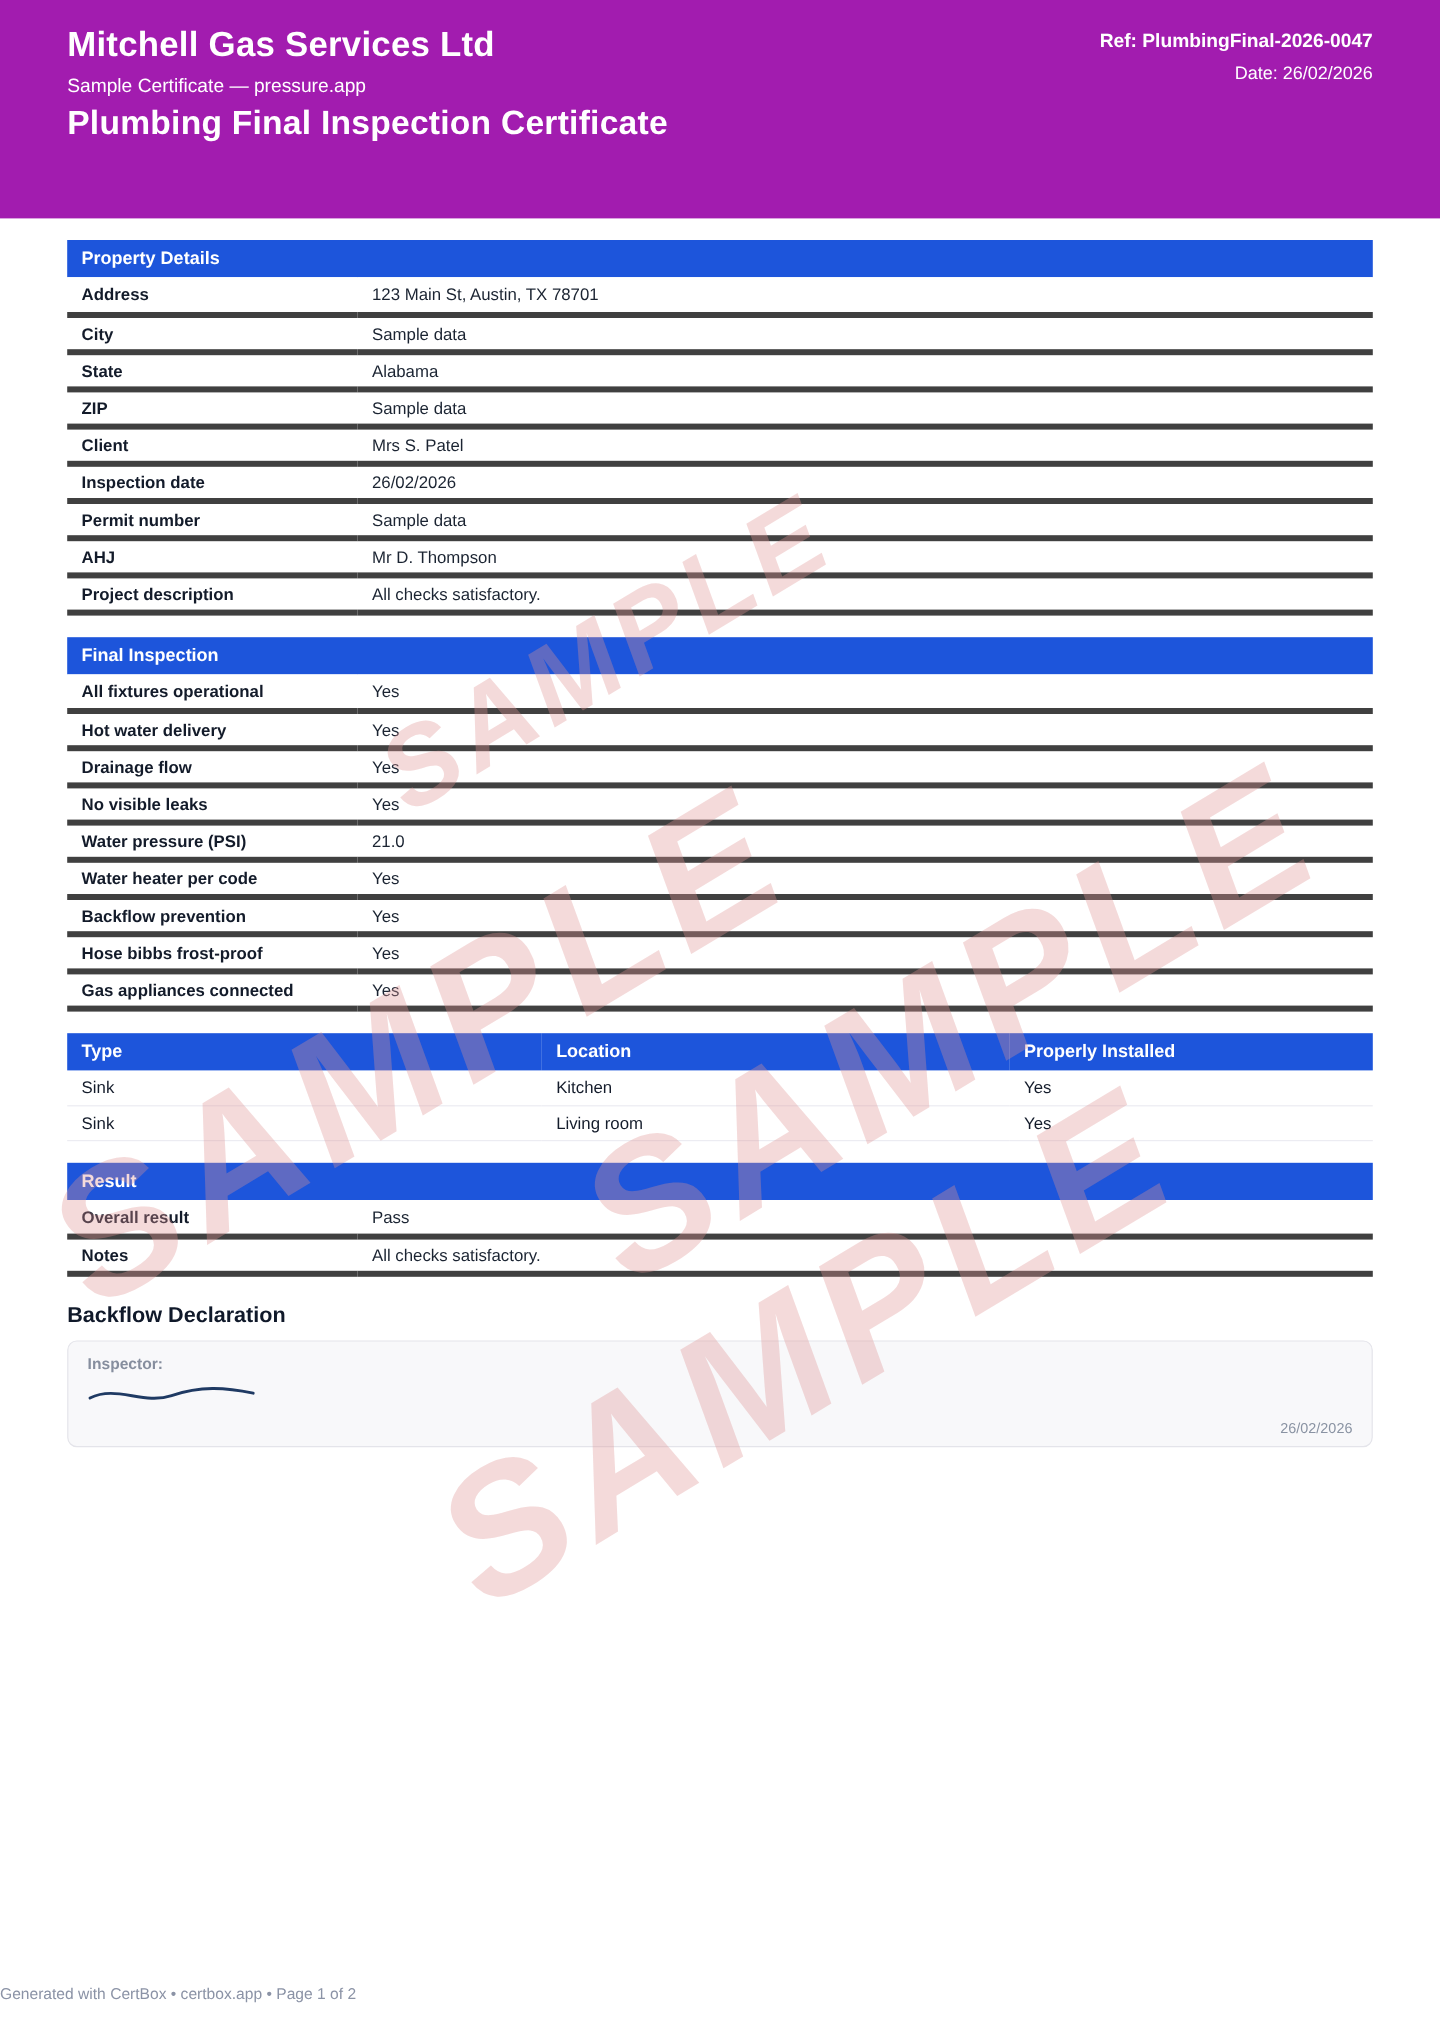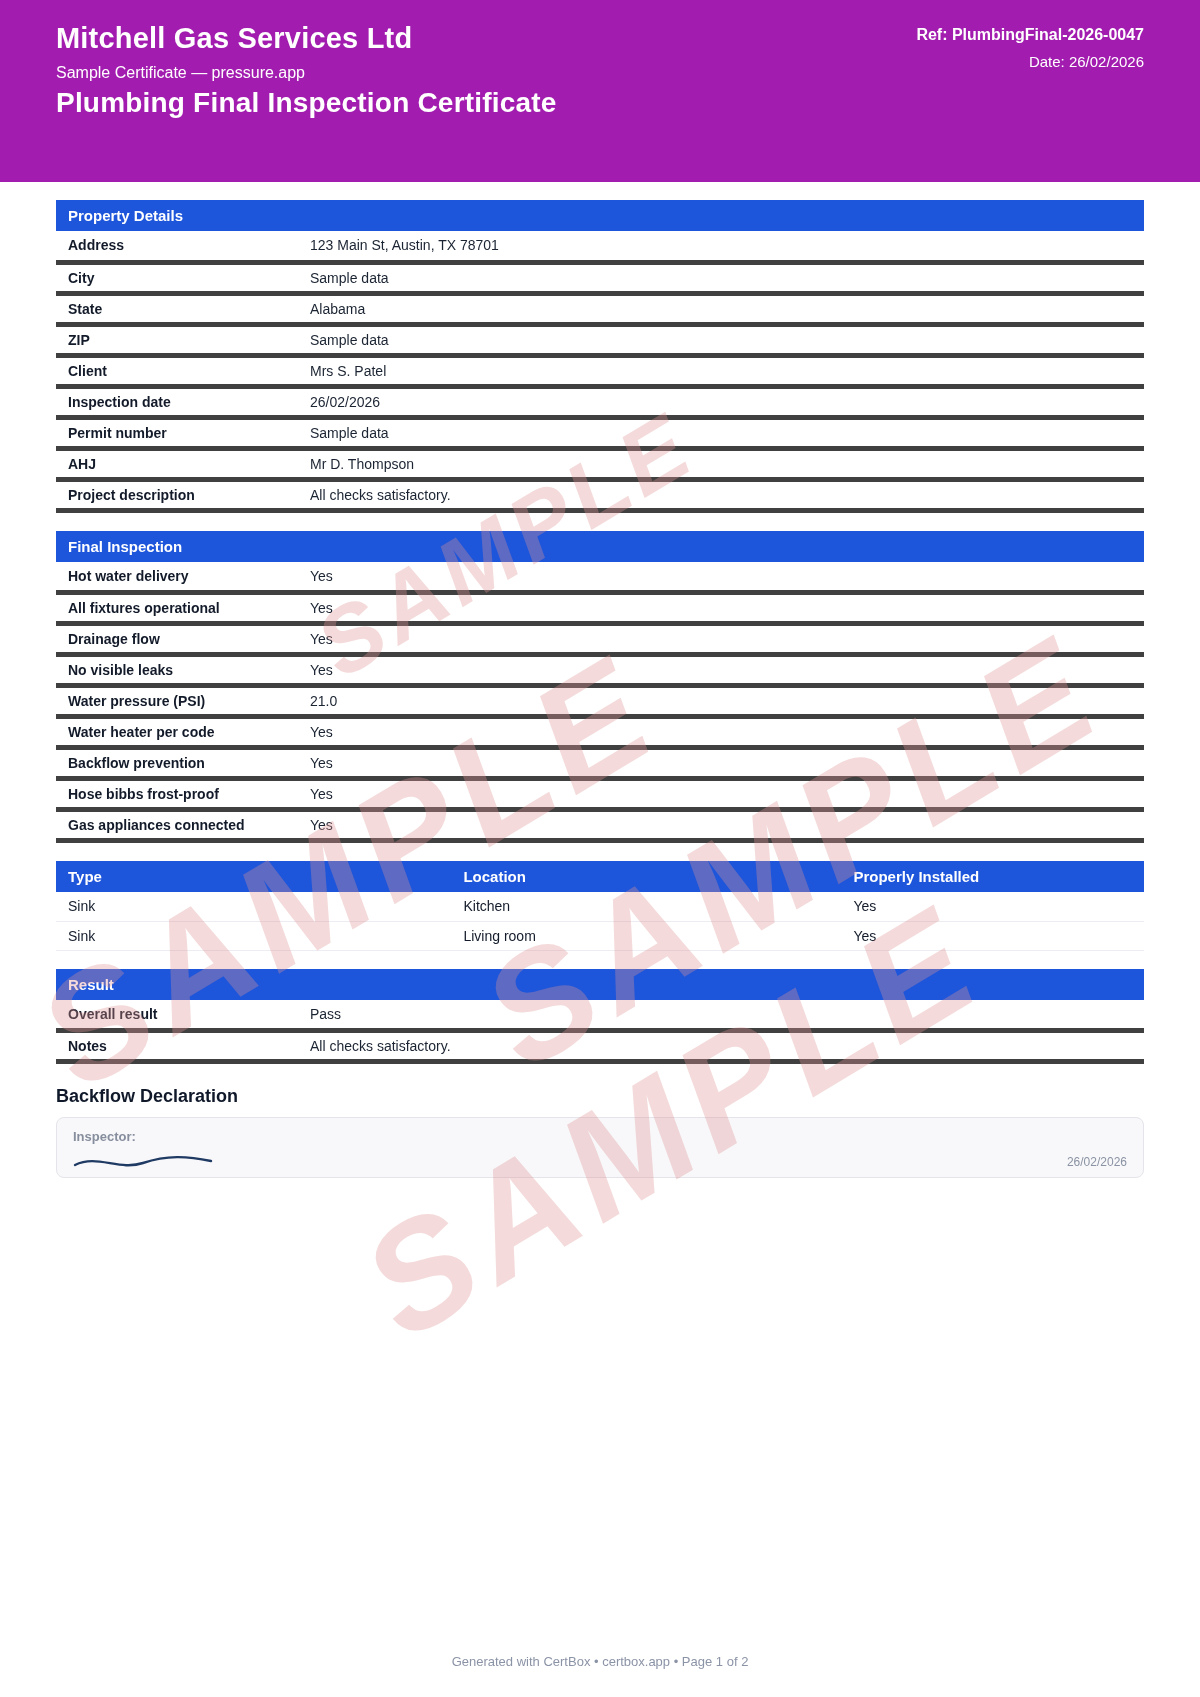--- a/index.html
+++ b/index.html
@@ -29,26 +29,26 @@
 
   table.fx { width:100%; border-collapse:collapse; }
   table.fx th { background:#1d55db; color:#ffffff; text-align:left; font-size:15px;
                 font-weight:bold; height:31px; padding:0 12px; }
   table.fx td { border-bottom:1px solid #ececf2; height:29px; font-size:14px;
                 padding:0 12px; vertical-align:middle; }
   .fx-c1 { width:362px; } .fx-c2 { width:357px; } .fx-c3 { width:277px; }
 
   .decl-head { font-size:18px; font-weight:bold; margin-top:22px; color:#10192a; }
   .sig-box { margin-top:10px; background:#f8f8fa; border:1px solid #e4e4ea; border-radius:8px;
-             height:61px; position:relative; padding:11px 16px; }
+             height:89px; position:relative; padding:11px 16px; }
   .sig-label { color:#868e9e; font-size:13px; font-weight:bold; }
   .sig-svg { position:absolute; left:14px; top:32px; }
   .sig-date { position:absolute; right:16px; bottom:8px; font-size:12px; color:#8a93a3; }
 
-  .footer { position:absolute; left:0; right:0; bottom:28px; text-align:center;
+  .footer { position:absolute; left:0; right:0; bottom:28px; text-align:left;
             font-size:13px; color:#8b93a6;margin-top:40px; }
 
   
   .wm-layer { position:absolute; inset:0; pointer-events:none; z-index:40; overflow:hidden; }
   .wm { position:absolute; font-weight:bold; font-style:italic; white-space:nowrap;
         color:rgba(222,148,148,0.34); transform:translate(-50%,-50%) rotate(-31deg);
         letter-spacing:6px; }
   .wm.small { font-size:92px; }
   .wm.big   { font-size:150px; letter-spacing:10px; }
   .wm1 { left:505px; top:545px; }
@@ -115,25 +115,25 @@
             </tr>
       </tbody>
         </table>
     </div>
 
     <div class="section">
       <div class="sec-bar">Final Inspection</div>
       <table class="kv">
         <tbody>
             <tr>
+              <td class="k">All fixtures operational</td>
+              <td class="v">Yes</td>
+            </tr>
+        <tr>
               <td class="k">Hot water delivery</td>
-              <td class="v">Yes</td>
-            </tr>
-        <tr>
-              <td class="k">All fixtures operational</td>
               <td class="v">Yes</td>
             </tr>
         <tr>
               <td class="k">Drainage flow</td>
               <td class="v">Yes</td>
             </tr>
         <tr>
               <td class="k">No visible leaks</td>
               <td class="v">Yes</td>
             </tr>

